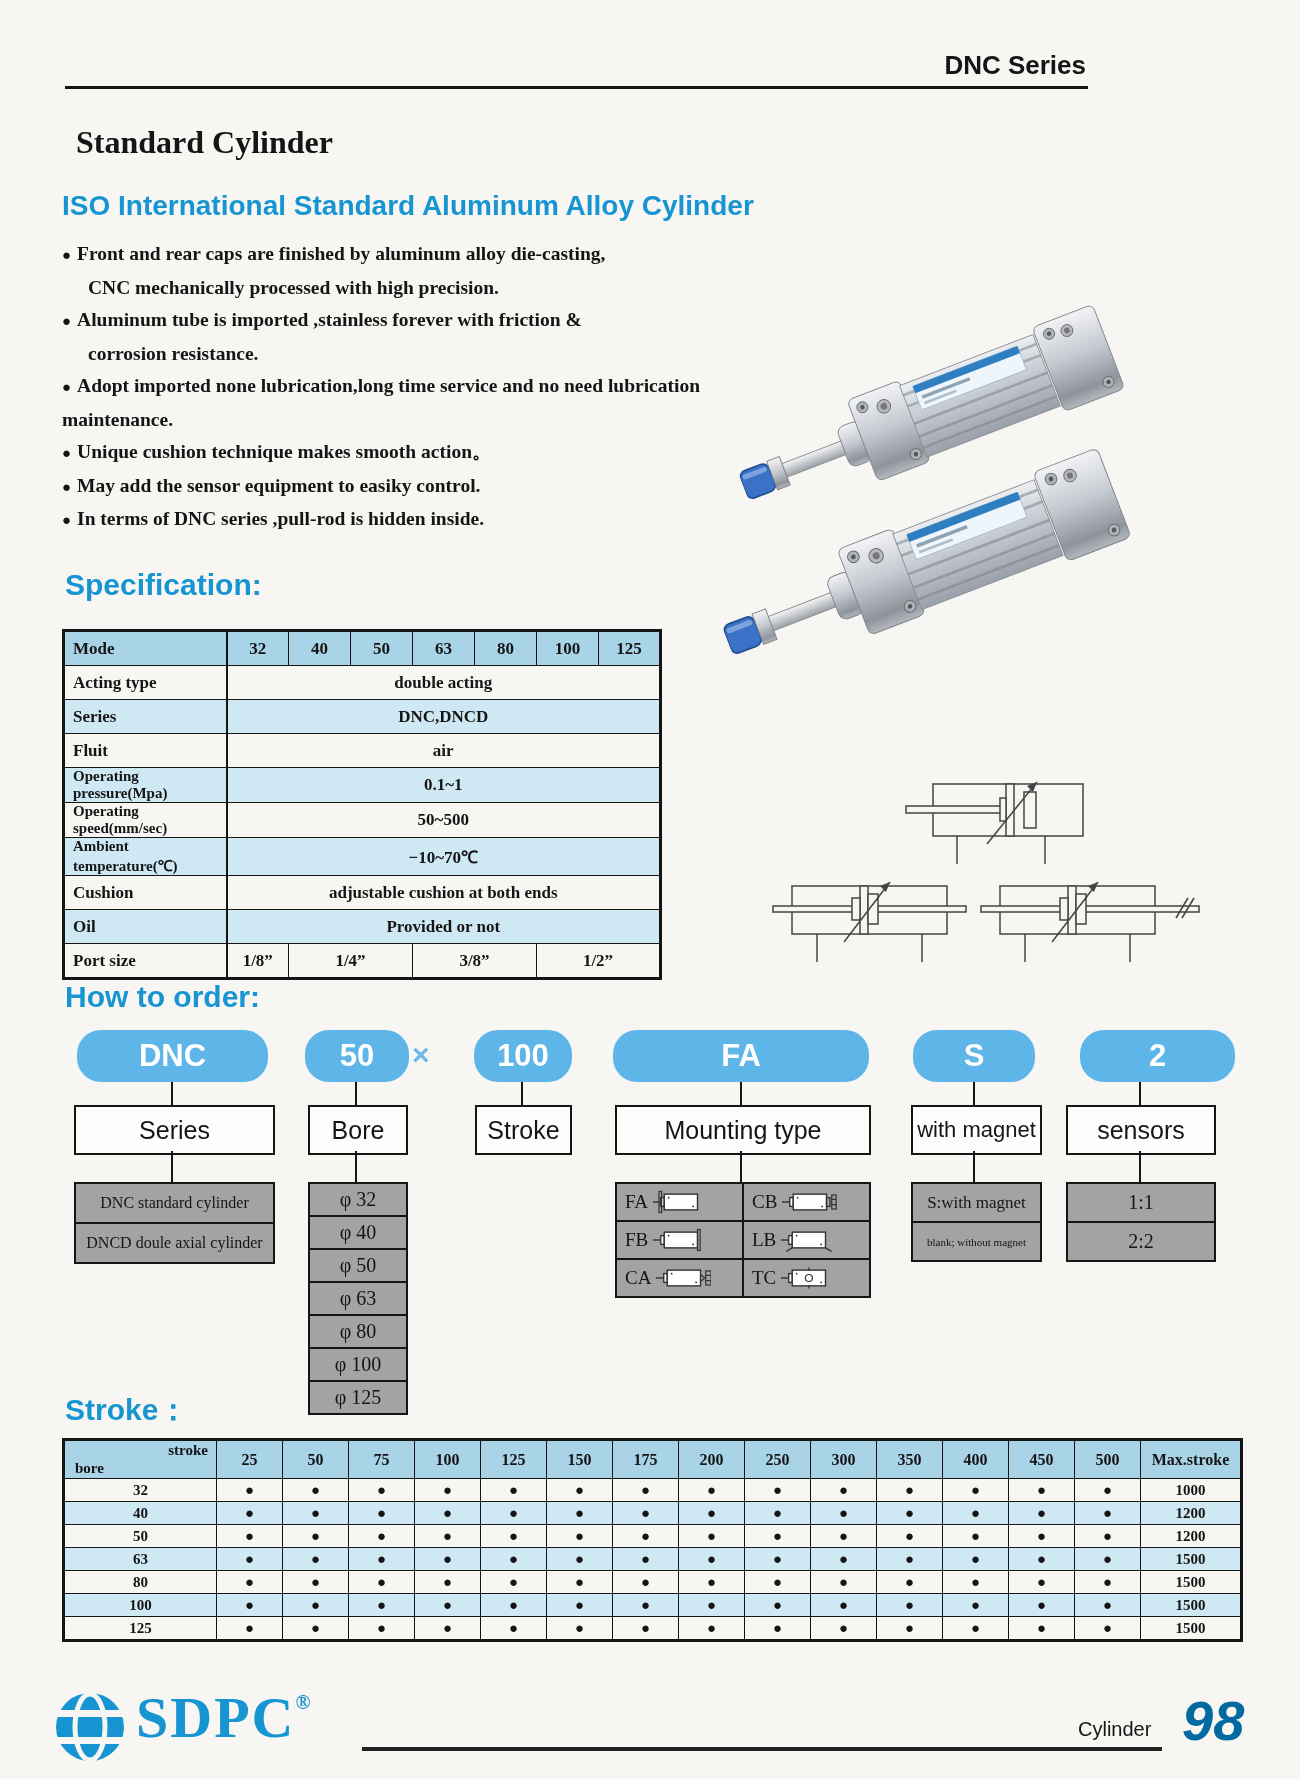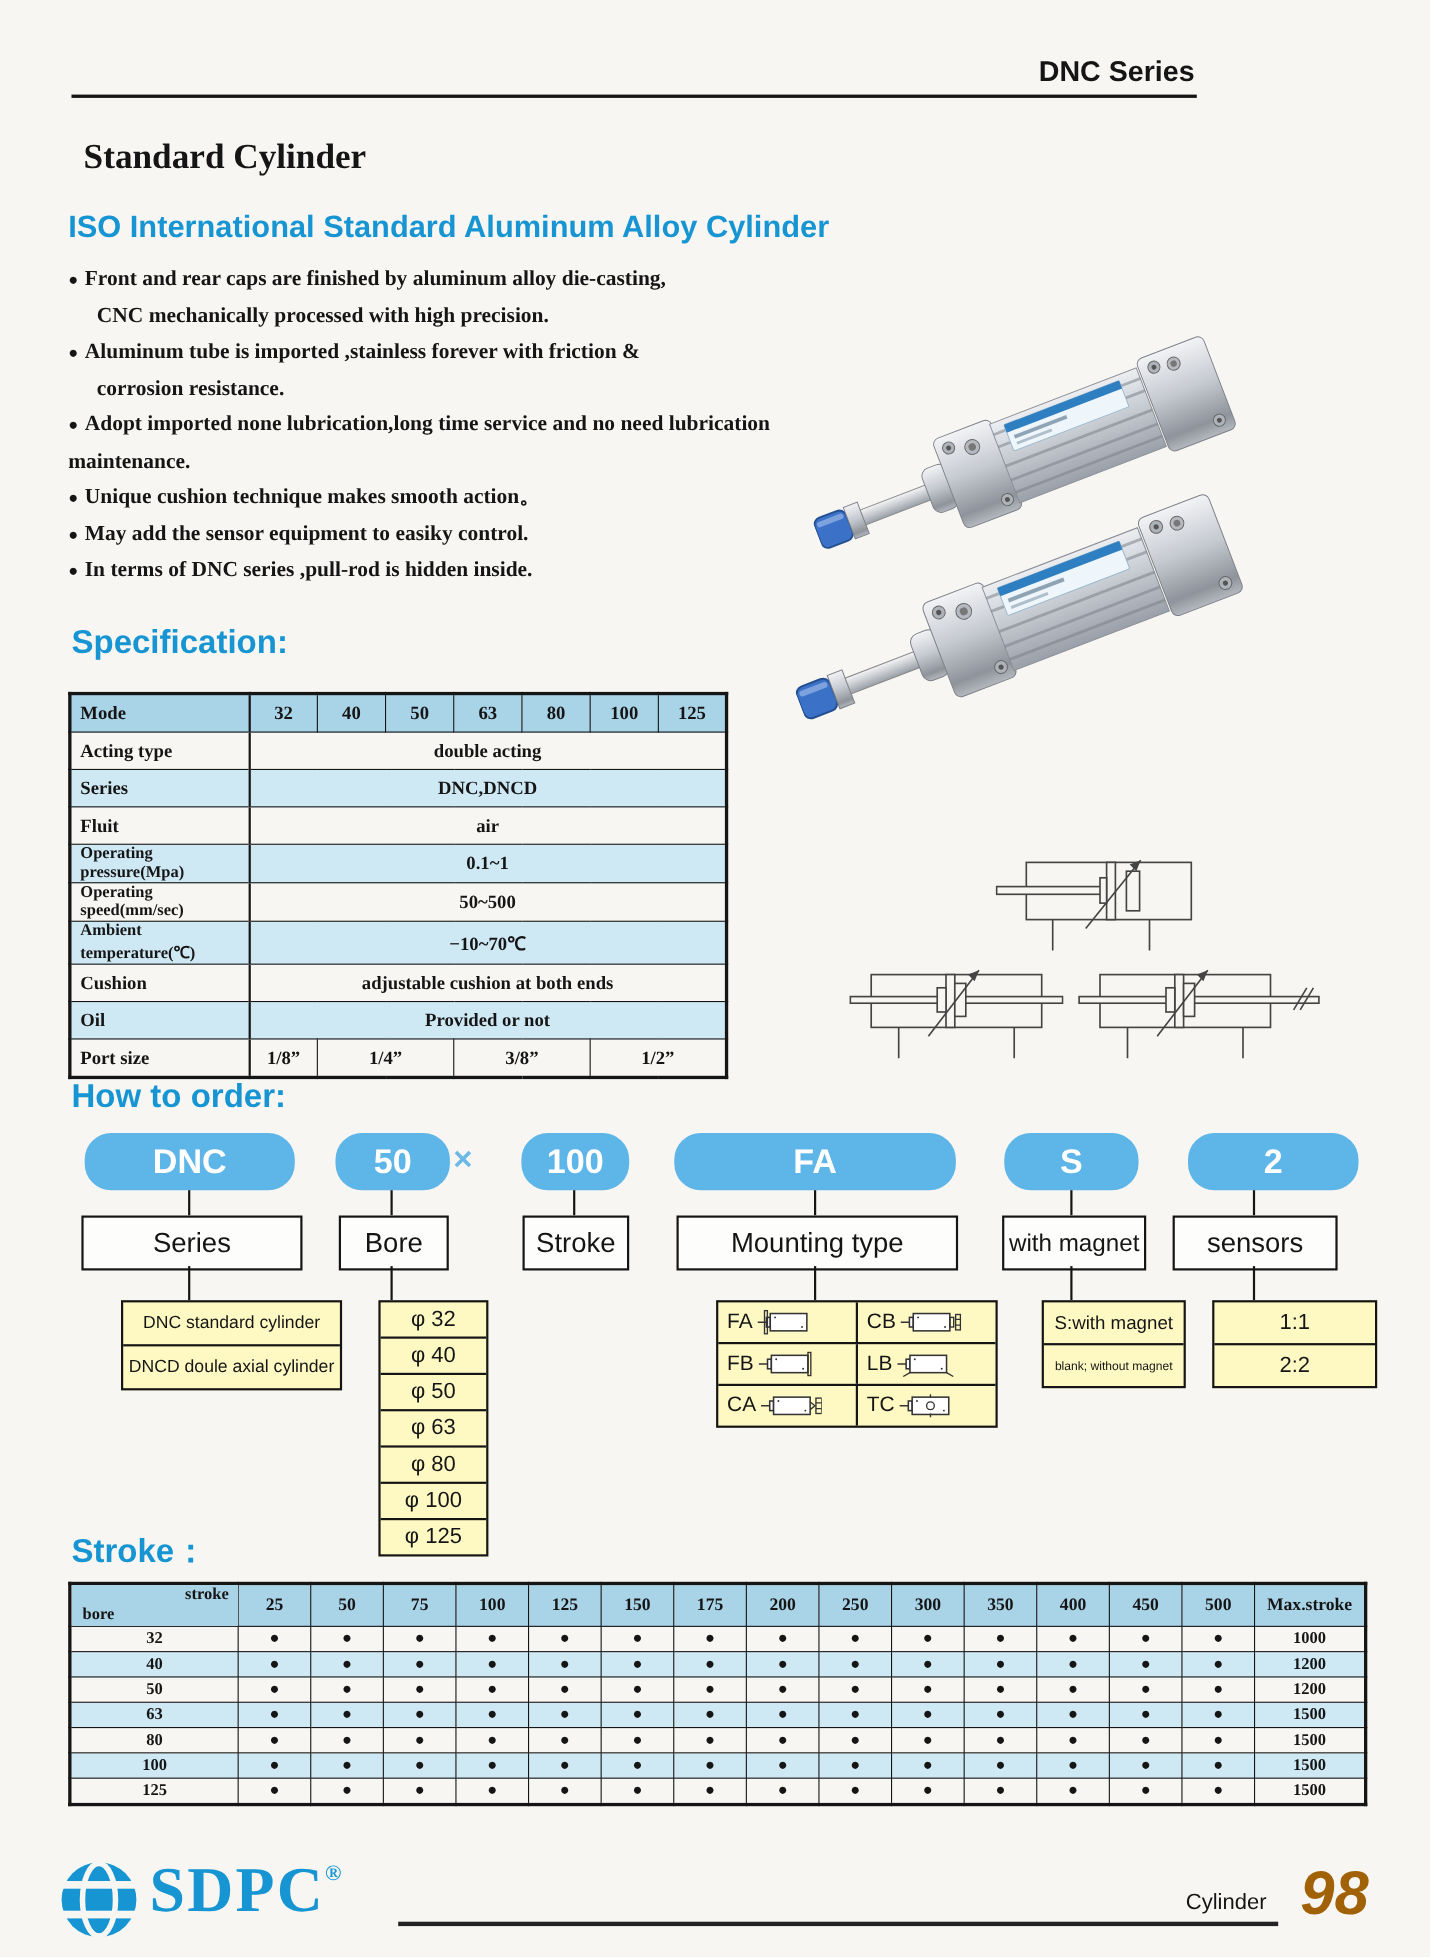--- a/index.html
+++ b/index.html
@@ -34,21 +34,21 @@
   
   .order-heading{left:65px;top:980px;font-size:30px;}
   .pill{top:1030px;height:52px;background:#5eb5e8;border-radius:24px;color:#fff;
         font-family:"Liberation Sans",sans-serif;font-weight:bold;font-size:31px;
         display:flex;align-items:center;justify-content:center;}
   .times{left:412px;top:1038px;font-size:30px;font-weight:bold;color:#6cb9e6;font-family:"Liberation Sans",sans-serif;}
   .cat-box{top:1105px;height:46px;border:2.5px solid #151515;background:#fdfdfc;
            font-family:"Liberation Sans",sans-serif;font-size:25px;
            display:flex;align-items:center;justify-content:center;}
   .vline{width:2px;background:#151515;}
-  .opt-box{border:2.5px solid #151515;background:#fef9c3;font-family:Liberation Sans, sans-serif;margin-left:36px;}
+  .opt-box{border:2.5px solid #151515;background:#a3a3a3;font-family:Liberation Serif, serif;}
   .opt-row{display:flex;align-items:center;justify-content:center;border-top:2px solid #151515;}
   .opt-row:first-child{border-top:none;}
   .micon{width:56px;height:26px;flex:none;}
   .mcell{flex:1;display:flex;align-items:center;padding:0 4px 0 8px;height:100%;}
   .mcell+.mcell{border-left:2px solid #151515;}
   .mlabel{font-size:19px;margin-right:4px;}
 
   
   .stroke-heading{left:65px;top:1390px;font-size:30px;}
   .stroke-table{left:62px;top:1438px;width:1178px;border:3px solid #151515;table-layout:fixed;}
@@ -61,21 +61,21 @@
       linear-gradient(to bottom right, rgba(0,0,0,0) calc(50% - 1.2px), #151515 calc(50% - 1.2px),
       #151515 calc(50% + 1.2px), rgba(0,0,0,0) calc(50% + 1.2px)), #a9d3e6;}
   .corner .ct{position:absolute;top:1px;right:8px;font-size:15px;}
   .corner .cb{position:absolute;bottom:1px;left:10px;font-size:15px;}
 
   
   .footer-brand{left:136px;top:1684px;font-size:58px;font-weight:bold;color:#1795d3;letter-spacing:2px;}
   .footer-reg{font-size:20px;vertical-align:28px;}
   .footer-rule{left:362px;top:1747px;width:800px;height:4px;background:#222;}
   .footer-cyl{left:1078px;top:1718px;font-size:20px;font-family:"Liberation Sans",sans-serif;}
-  .footer-num{left:1182px;top:1688px;font-size:56px;font-weight:bold;font-style:italic;color:#a16207;
+  .footer-num{left:1182px;top:1688px;font-size:56px;font-weight:bold;font-style:italic;color:#0369a1;
               font-family:"Liberation Sans",sans-serif;}
   .photo{transform-origin:50% 50%;}
 </style>
 </head>
 <body>
 
 <div class="page">
 
   <svg width="0" height="0" style="position:absolute">
     <defs>

